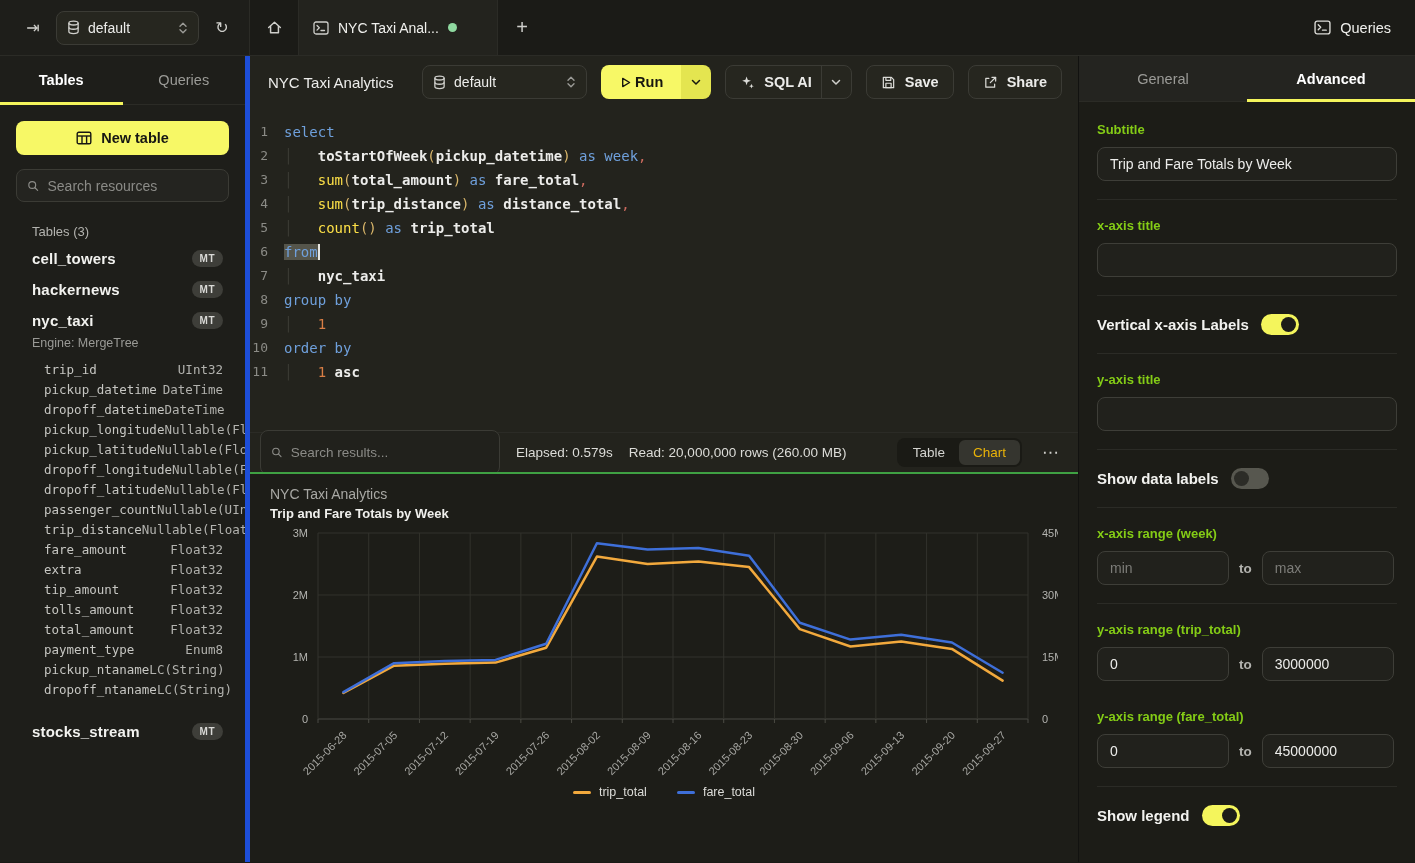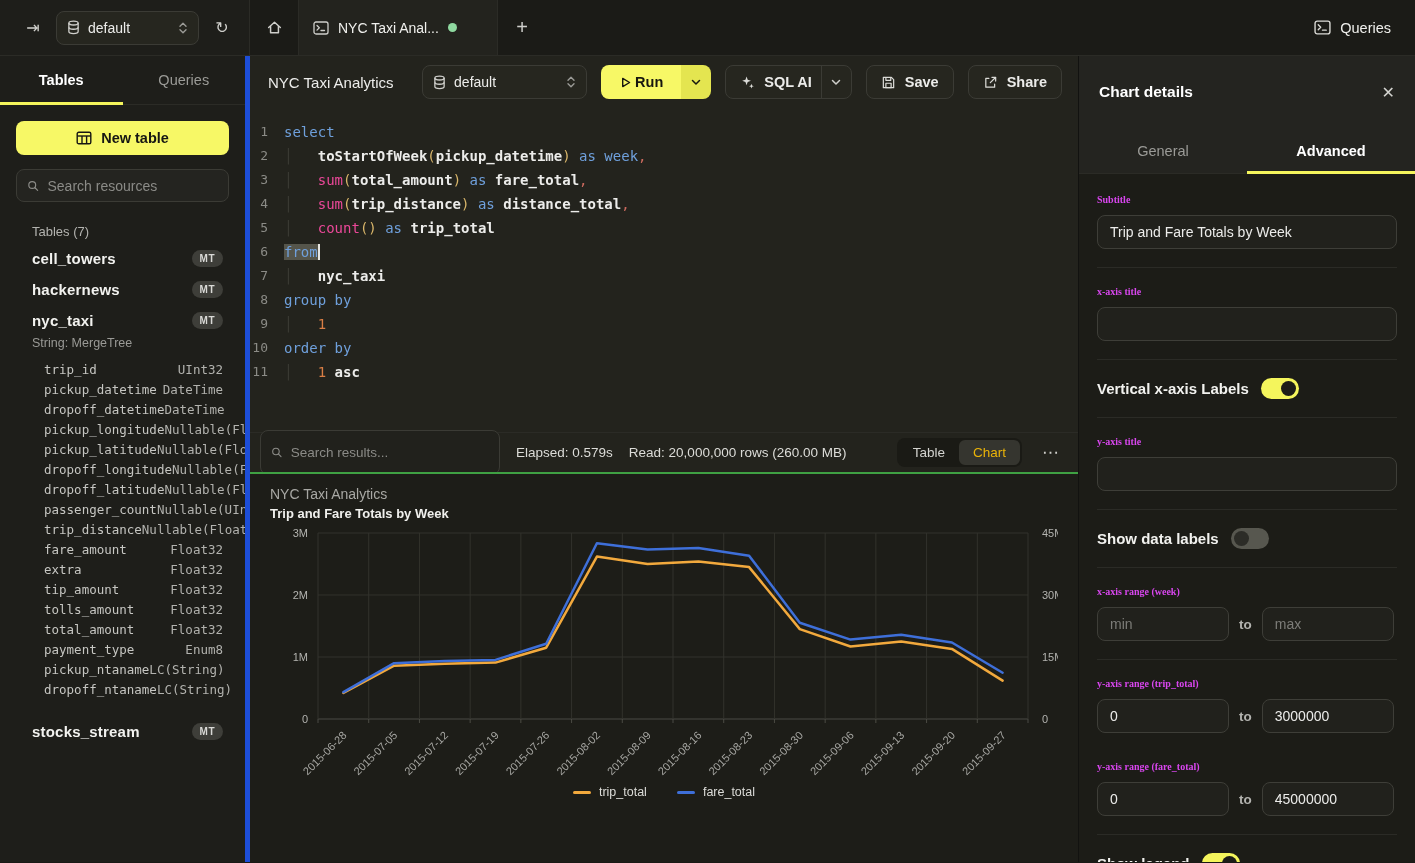--- a/index.html
+++ b/index.html
@@ -58,21 +58,21 @@
   .run-caret { display:flex; align-items:center; justify-content:center; width:30px; background:#e4e550; color:#17170f; }
   .ghost-btn { display:flex; align-items:center; gap:9px; height:34px; padding:0 14px; background:#26261f; border:1px solid #3b3b35; border-radius:8px; color:#ececea; font-size:14.5px; font-weight:bold; cursor:pointer; font-family:inherit; }
   .sqlai-btn { padding-right:0; }
   .sqlai-caret { display:flex; align-items:center; justify-content:center; width:30px; align-self:stretch; border-left:1px solid #3b3b35; color:#cfcfcb; }
 
   
   .editor { height:324px; flex:none; padding:12px 0; font-family:"DejaVu Sans Mono","Liberation Mono",monospace; font-size:14px; overflow:hidden; }
   .code-line { display:flex; line-height:24px; white-space:pre; }
   .code-line .ln { width:34px; flex:none; text-align:right; padding-right:16px; color:#8b8b86; font-size:13px; }
   .seg-kw { color:#6fa0dc; }
-  .seg-fn { color:#ec4899; }
+  .seg-fn { color:#fde047; }
   .seg-pa { color:#d9b66a; }
   .seg-idb { color:#ececea; font-weight:bold; }
   .seg-pu { color:#cc6a5e; }
   .seg-nu { color:#d97e45; }
   .seg-pl { color:#d0d0cc; }
   .seg-gd { color:#3c3c35; }
   .seg-sel { color:#6fa0dc; background:#55554b; }
   .cursor { display:inline-block; width:2px; height:16px; background:#e6e6e2; vertical-align:-3px; }
 
   
@@ -99,21 +99,21 @@
   
   .rightpanel { width:337px; background:#1c1c17; border-left:1px solid #121210; display:flex; flex-direction:column; }
   .rp-header { height:72px; flex:none; background:#242420; display:flex; align-items:center; justify-content:space-between; padding:0 20px; }
   .rp-title { font-size:15.5px; font-weight:bold; color:#ffffff; }
   .rp-close { background:none; border:none; color:#d4d4d0; font-size:16px; cursor:pointer; }
   .rp-tabs { height:46px; flex:none; background:#242420; display:flex; border-bottom:1px solid #2b2b26; }
   .rp-tab { flex:1; display:flex; align-items:center; justify-content:center; font-size:14.5px; color:#9b9b97; cursor:pointer; position:relative; }
   .rp-tab.active { color:#ffffff; font-weight:bold;text-align:right; }
   .rp-tab.active::after { content:""; position:absolute; left:0; right:0; bottom:-1px; height:3px; background:#f4f55c; }
   .rp-body { padding:20px 18px; overflow:hidden; }
-  .field-label { font-size:10px; color:#d946ef; font-weight:bold; margin-bottom:10px;font-family:Liberation Serif, serif; }
+  .field-label { font-size:13px; color:#84cc16; font-weight:bold; margin-bottom:10px; }
   .text-input { width:100%; height:34px; background:#21211c; border:1px solid #3e3e38; border-radius:8px; color:#ececea; font-size:14px; padding:0 12px; outline:none; font-family:inherit; }
   .text-input::placeholder { color:#7c7c78; }
   .rp-divider { height:1px; background:#2b2b26; margin:18px 0; }
   .toggle-row { display:flex; align-items:center; gap:12px; }
   .toggle-row .t-label { font-size:15px; color:#f2f2ef; font-weight:bold; }
   .toggle { width:38px; height:21px; border-radius:999px; position:relative; border:none; cursor:pointer; flex:none; }
   .toggle.on { background:#f4f55c; }
   .toggle.off { background:#57574f; }
   .toggle .knob { position:absolute; top:3px; width:15px; height:15px; border-radius:50%; }
   .toggle.on .knob { right:3px; background:#1d1d18; }
@@ -204,35 +204,35 @@
       </button>
       <div class="search-box">
         <svg width="14" height="14" viewBox="0 0 16 16">
             <g fill="none" stroke="#8b8b87" stroke-width="1.5" stroke-linecap="round">
               <circle cx="6.7" cy="6.7" r="4.4"></circle>
               <path d="m10.2 10.2 3.4 3.4"></path>
             </g>
           </svg>
         <input type="text" placeholder="Search resources" style="">
       </div>
-      <div class="section-label">Tables (7)</div>
+      <div class="section-label">Tables (3)</div>
 
       <div class="table-item">
         <span class="tname">cell_towers</span>
         <span class="mt-badge">MT</span>
       </div>
       <div class="table-item">
         <span class="tname">hackernews</span>
         <span class="mt-badge">MT</span>
       </div>
       <div class="table-item">
         <span class="tname">nyc_taxi</span>
         <span class="mt-badge">MT</span>
       </div>
-      <div class="engine-label">String: MergeTree</div>
+      <div class="engine-label">Engine: MergeTree</div>
       <div class="cols" id="nyc-columns">
           <div class="col-row">
             <span class="cn">trip_id</span>
             <span class="ct">UInt32</span>
           </div>
           <div class="col-row">
             <span class="cn">pickup_datetime</span>
             <span class="ct">DateTime</span>
           </div>
           <div class="col-row">
@@ -477,24 +477,20 @@
           </div>
           <div class="legend-item">
             <span class="legend-swatch" style="background: rgb(62, 111, 217);"></span>
             <span>fare_total</span>
           </div>
         </div>
     </div>
   </main>
 
   <aside class="rightpanel">
-    <div class="rp-header">
-      <span class="rp-title">Chart details</span>
-      <button class="rp-close">✕</button>
-    </div>
     <div class="rp-tabs">
       <div class="rp-tab">General</div>
       <div class="rp-tab active">Advanced</div>
     </div>
     <div class="rp-body">
 
       <div class="field-label">Subtitle</div>
       <input class="text-input" type="text" value="Trip and Fare Totals by Week" style="">
 
       <div class="rp-divider"></div>

